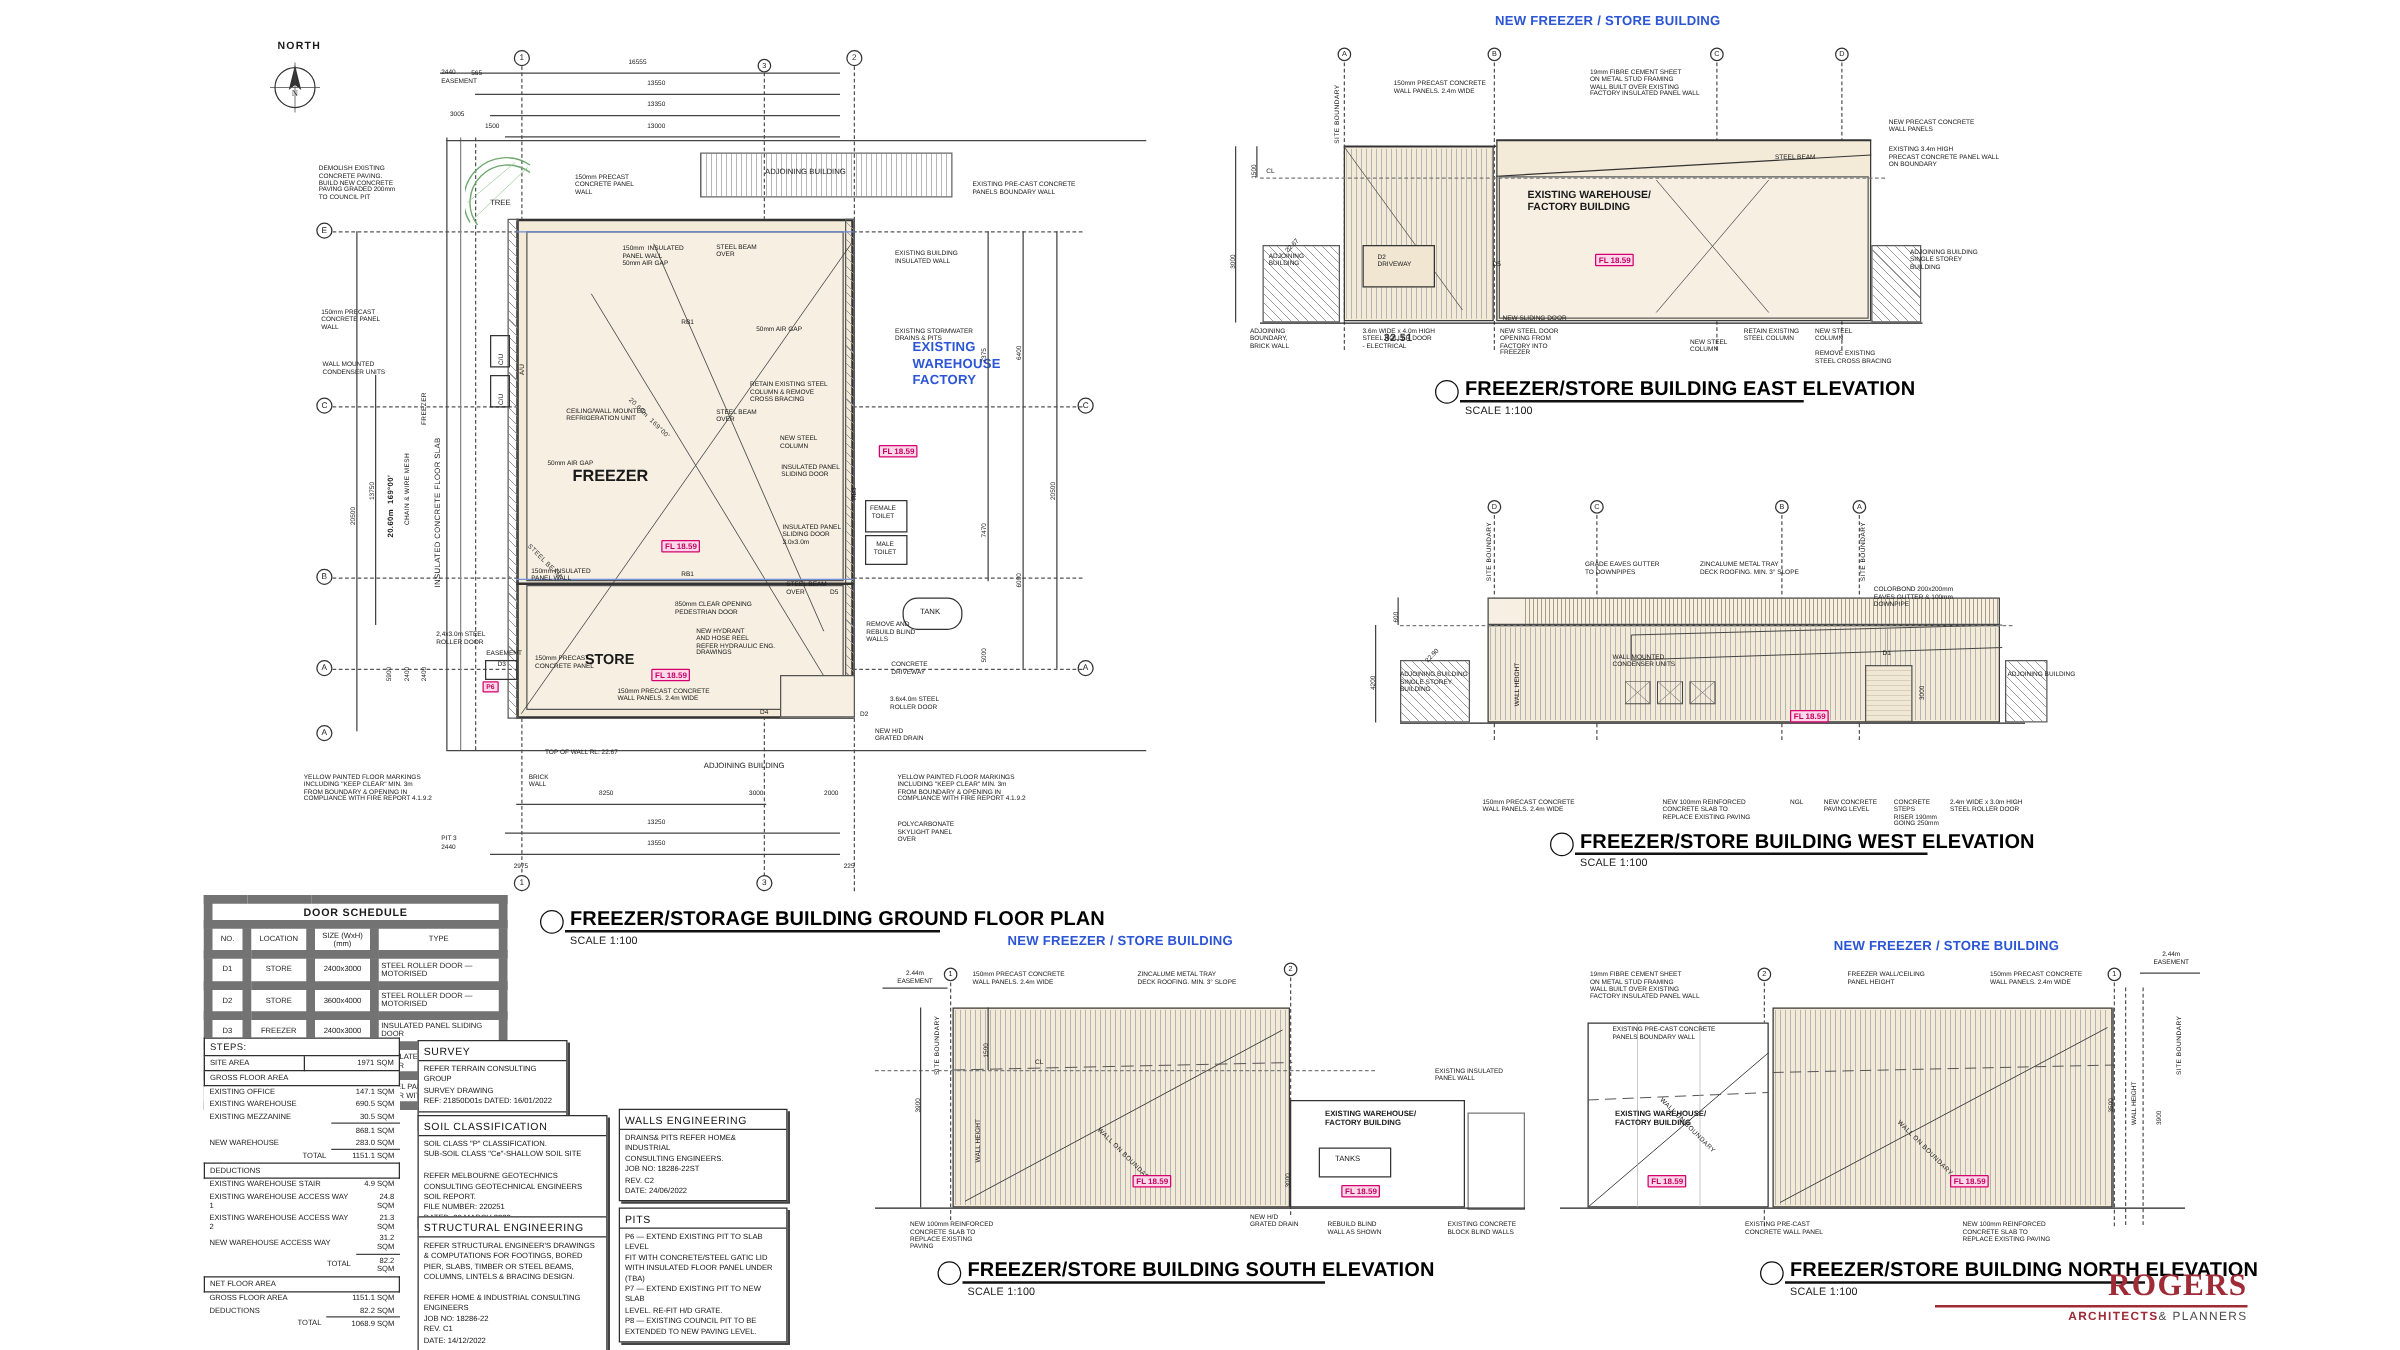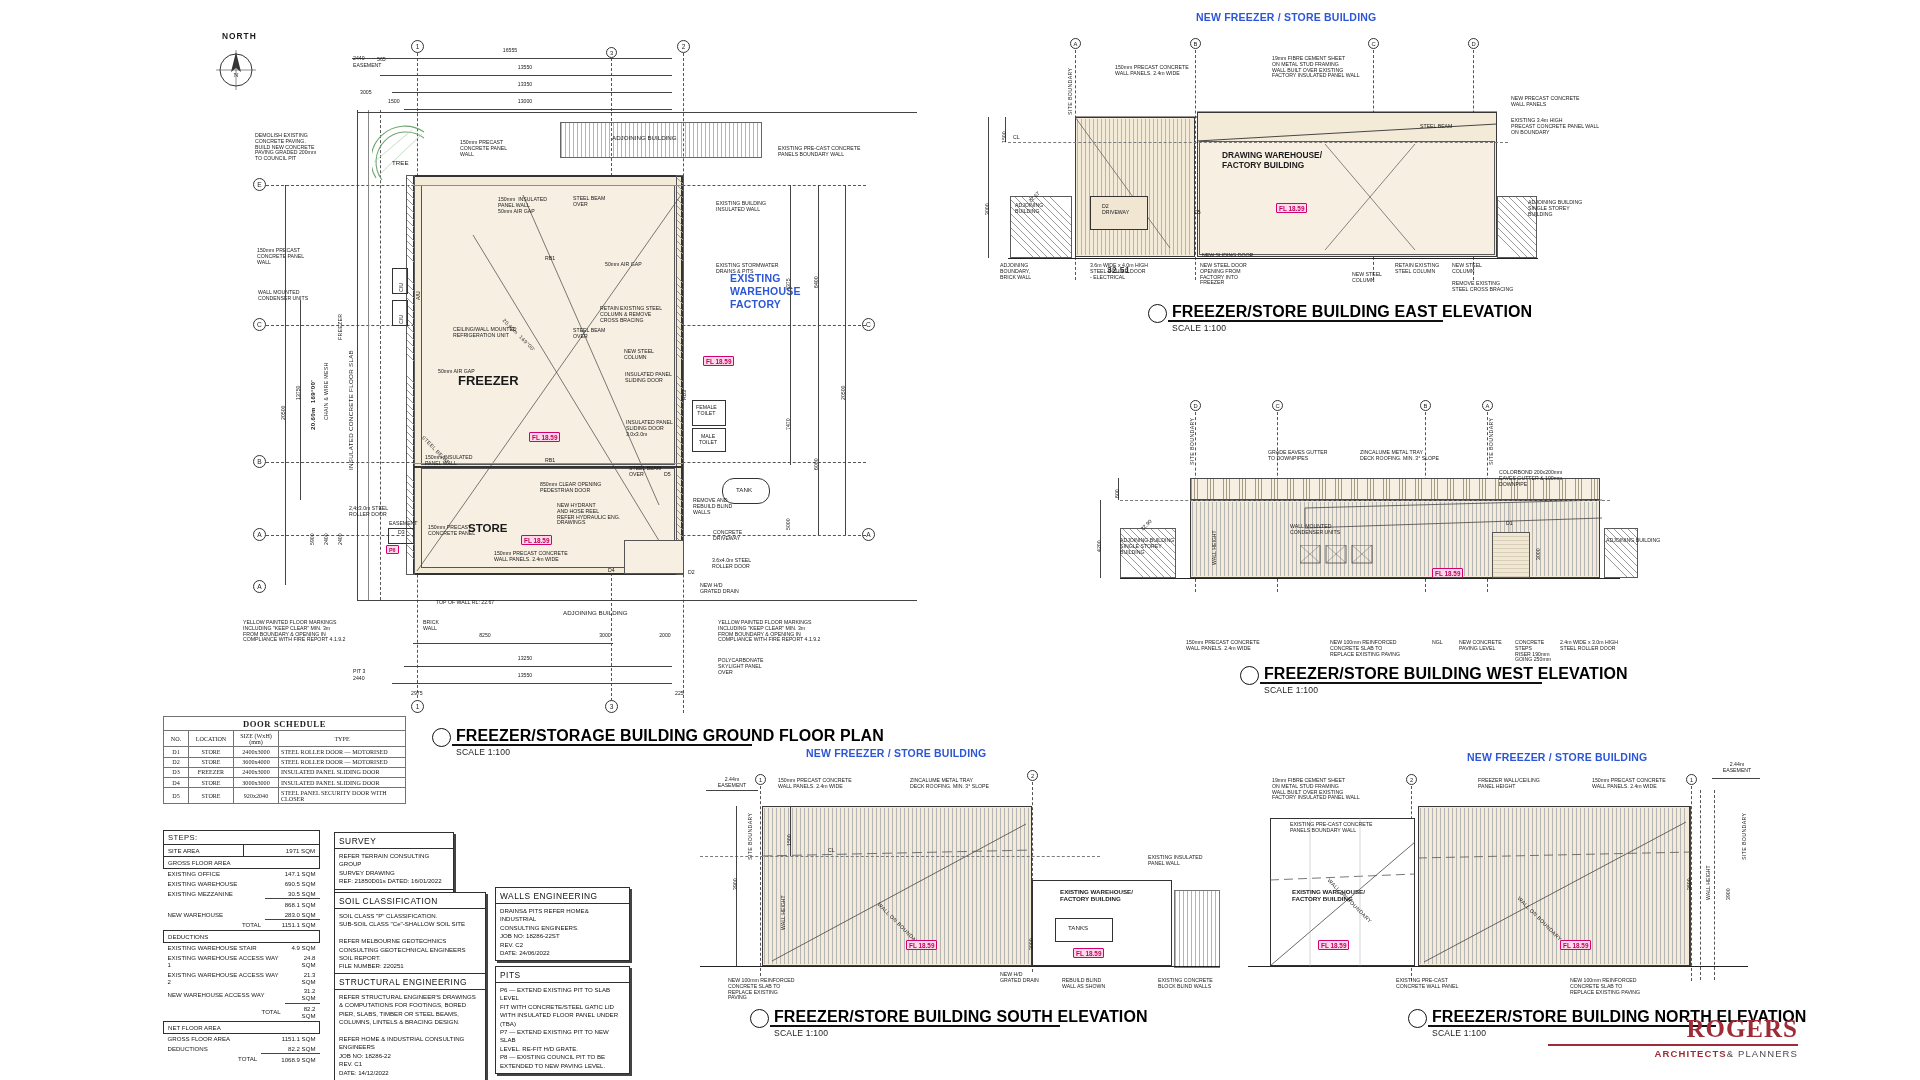--- a/index.html
+++ b/index.html
@@ -50,22 +50,22 @@
   .bub-sm{width:11px;height:11px;font-size:5.8px;}
 
   
   .ttl{position:absolute;display:flex;align-items:flex-start;gap:5px;}
   .ttl .circ{width:17px;height:17px;border:1.4px solid #111;border-radius:50%;flex:0 0 auto;margin-top:1px;}
   .ttl .txts .main{font-size:16px;font-weight:bold;letter-spacing:.1px;color:#000;}
   .ttl .txts .sub{font-size:8.6px;color:#222;margin-top:1.5px;letter-spacing:.2px;}
 
   
   table.sch{position:absolute;border-collapse:collapse;background:#fff;}
-  table.sch td,table.sch th{border:1px solid #737373;font-size:6.1px;padding:1.6px 2px;
-      font-weight:normal;color:#1a1a1a;font-family:Liberation Serif, serif;}
+  table.sch td,table.sch th{border:7px solid #737373;font-size:6.1px;padding:1.6px 2px;
+      font-weight:normal;color:#1a1a1a;}
   table.sch th.cap{font-size:8.6px;font-weight:bold;text-align:center;letter-spacing:.6px;}
   table.sch td.c{text-align:center;}
 
   .nbox{position:absolute;border:1px solid #2f2f2f;background:#fff;box-sizing:border-box;
         box-shadow:2px 2px 0 #444;}
   .nbox .hd{border-bottom:1px solid #2f2f2f;padding:2.5px 4px;font-size:8.4px;letter-spacing:.5px;}
   .nbox .bd{padding:3px 4px;font-size:6.1px;line-height:1.38;white-space:pre-line;}
   .nbox .bd2{padding:3px 4px;font-size:6.1px;line-height:1.38;white-space:pre-line;border-top:1px solid #2f2f2f;}
 
   table.area{position:absolute;border-collapse:collapse;background:#fff;}
@@ -389,21 +389,21 @@
     <div class="t t6" style="left:1528px;top:200px;">ADJOINING BUILDING
 SINGLE STOREY
 BUILDING</div>
 
     <div class="box" style="left:1090px;top:196px;width:58px;height:34px;background:#f0e6d2;"></div>
     <div class="t t6" style="left:1102px;top:204px;">D2
 DRIVEWAY</div>
     <div class="t t6" style="left:1194px;top:210px;">D5</div>
     <div class="ln hl" style="left:1008px;top:258px;width:530px;background:#222;height:1.4px;"></div>
 
-    <div class="t t9" style="left:1222px;top:150px;font-weight:bold;line-height:1.2;">DRAWING WAREHOUSE/
+    <div class="t t9" style="left:1222px;top:150px;font-weight:bold;line-height:1.2;">EXISTING WAREHOUSE/
 FACTORY BUILDING</div>
     <div class="fl" style="left:1276px;top:203px;">FL 18.59</div>
 
     <div class="t t6" style="left:1115px;top:65px;">150mm PRECAST CONCRETE
 WALL PANELS. 2.4m WIDE</div>
     <div class="t t6" style="left:1272px;top:56px;">19mm FIBRE CEMENT SHEET
 ON METAL STUD FRAMING
 WALL BUILT OVER EXISTING
 FACTORY INSULATED PANEL WALL</div>
     <div class="t t6" style="left:1511px;top:96px;">NEW PRECAST CONCRETE

